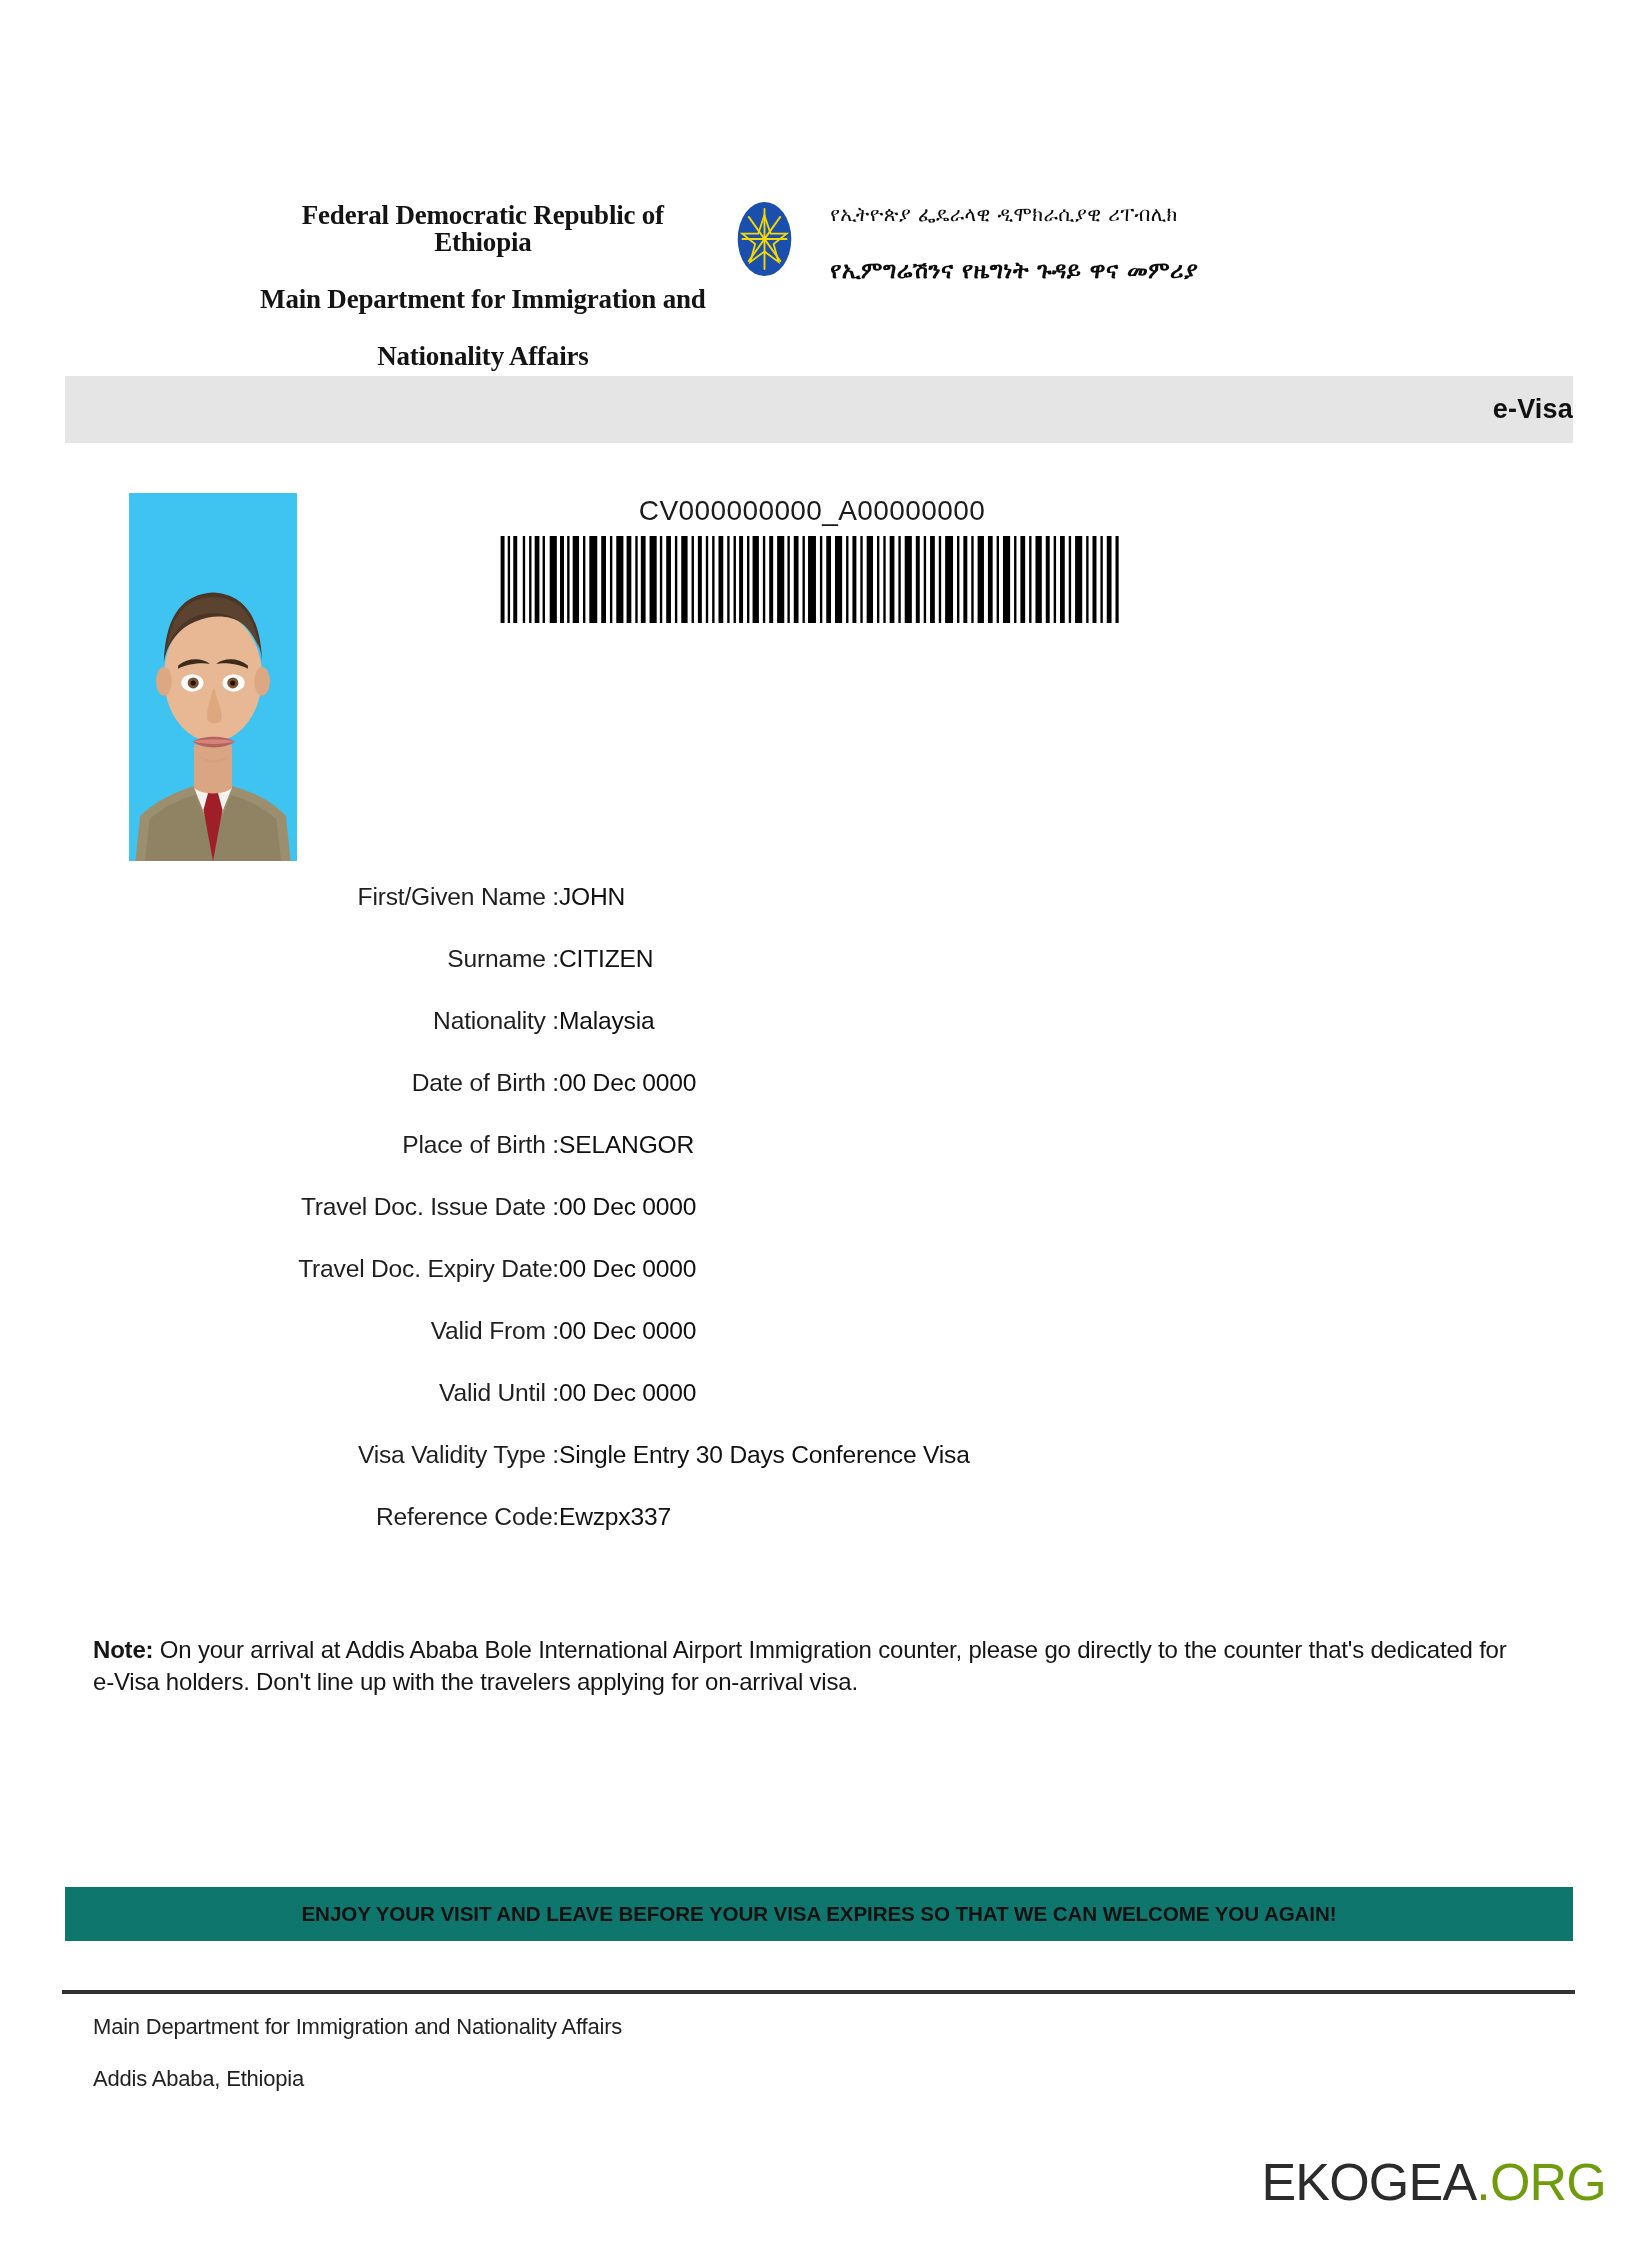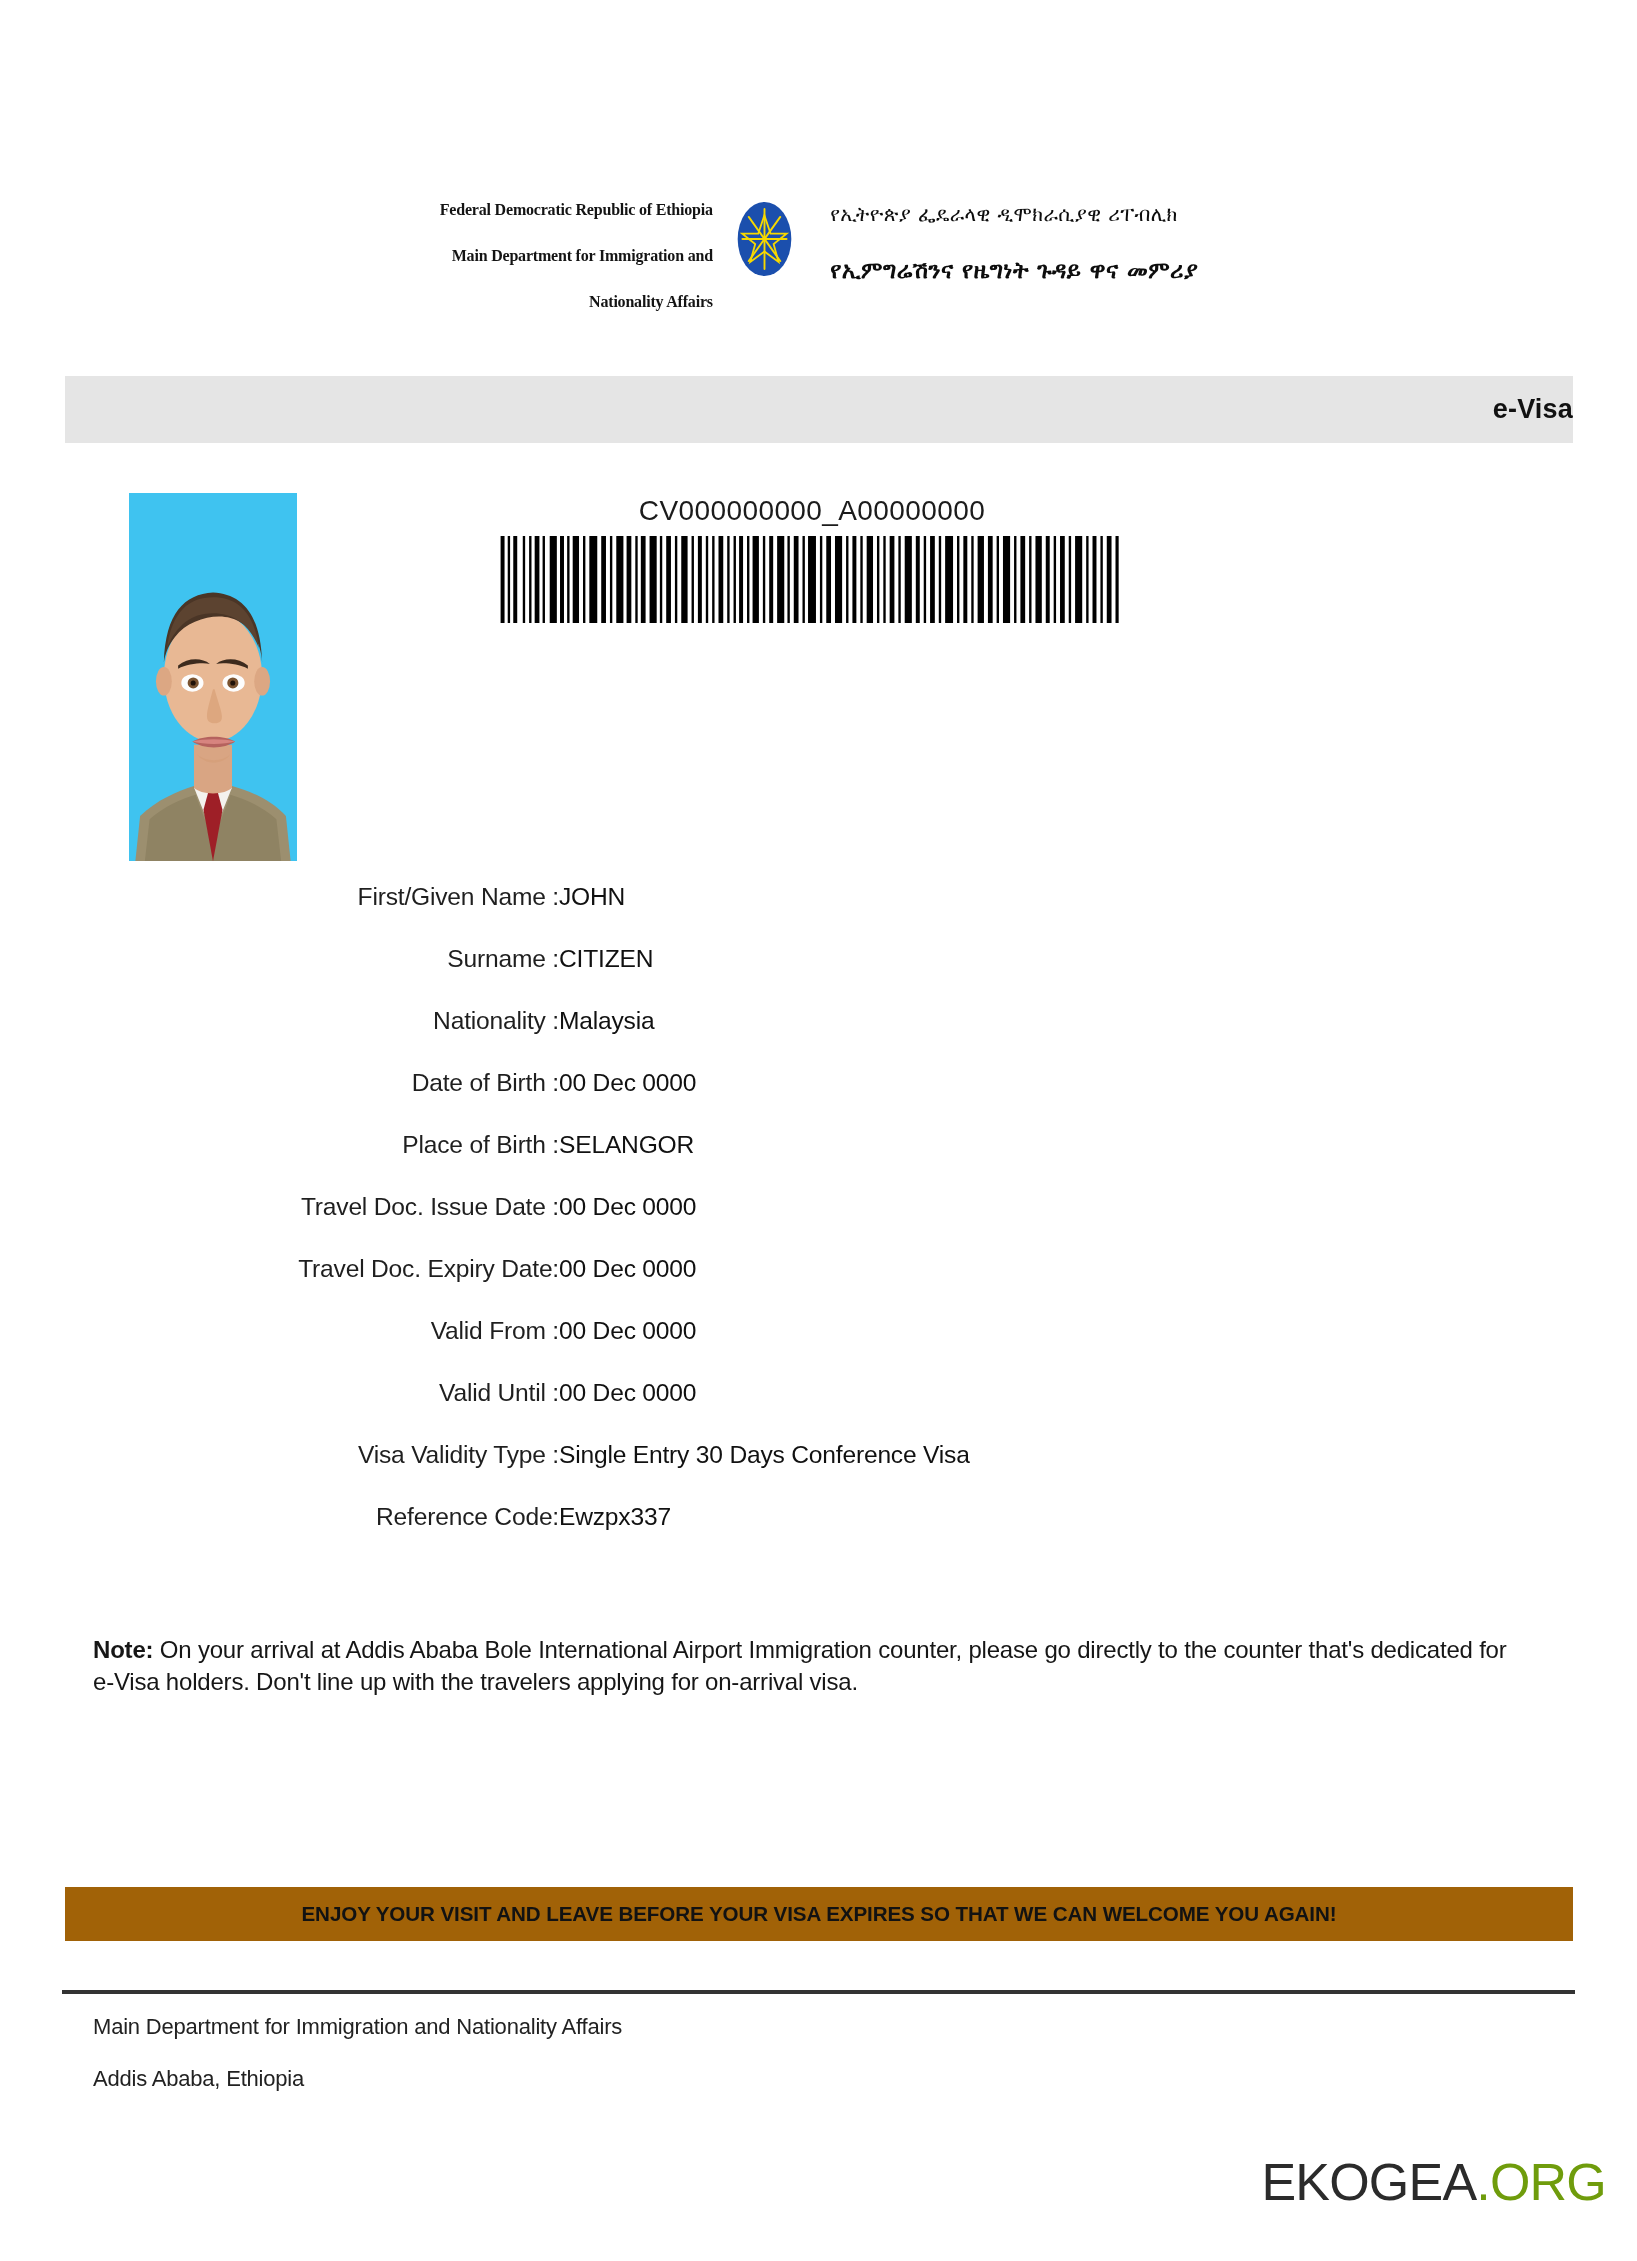--- a/index.html
+++ b/index.html
@@ -36,25 +36,25 @@
     justify-content: center;
     align-items: flex-start;
   }
   .header-inner {
     display: flex;
     align-items: flex-start;
     gap: 0px;
   }
   .head-col-en {
     width: 460px;
-    text-align: right;
+    text-align: center;
     font-family: "Liberation Serif", serif;
     font-weight: bold;
     color: #141414;
-    font-size: 16px;
+    font-size: 27px;
     letter-spacing: -0.2px;
   }
   .head-col-en .line1 { line-height: 1.0; padding-top: 6.3px; }
   .head-col-en .line2 { line-height: 1.0; padding-top: 30px; }
   .head-col-en .line3 { line-height: 1.0; padding-top: 30px; }
 
   .emblem-wrap {
     width: 103px;
     display: flex;
     justify-content: center;
@@ -176,21 +176,21 @@
   }
   .note b { font-weight: bold; }
 
   
   .bottom-banner {
     position: absolute;
     left: 65px;
     top: 1887px;
     width: 1508px;
     height: 54px;
-    background: #a16207;
+    background: #0f766e;
     display: flex;
     align-items: center;
     justify-content: center;
   }
   .bottom-banner-text {
     font-size: 20.6px;
     font-weight: bold;
     color: #121212;
     letter-spacing: -0.1px;
     text-align: center;

